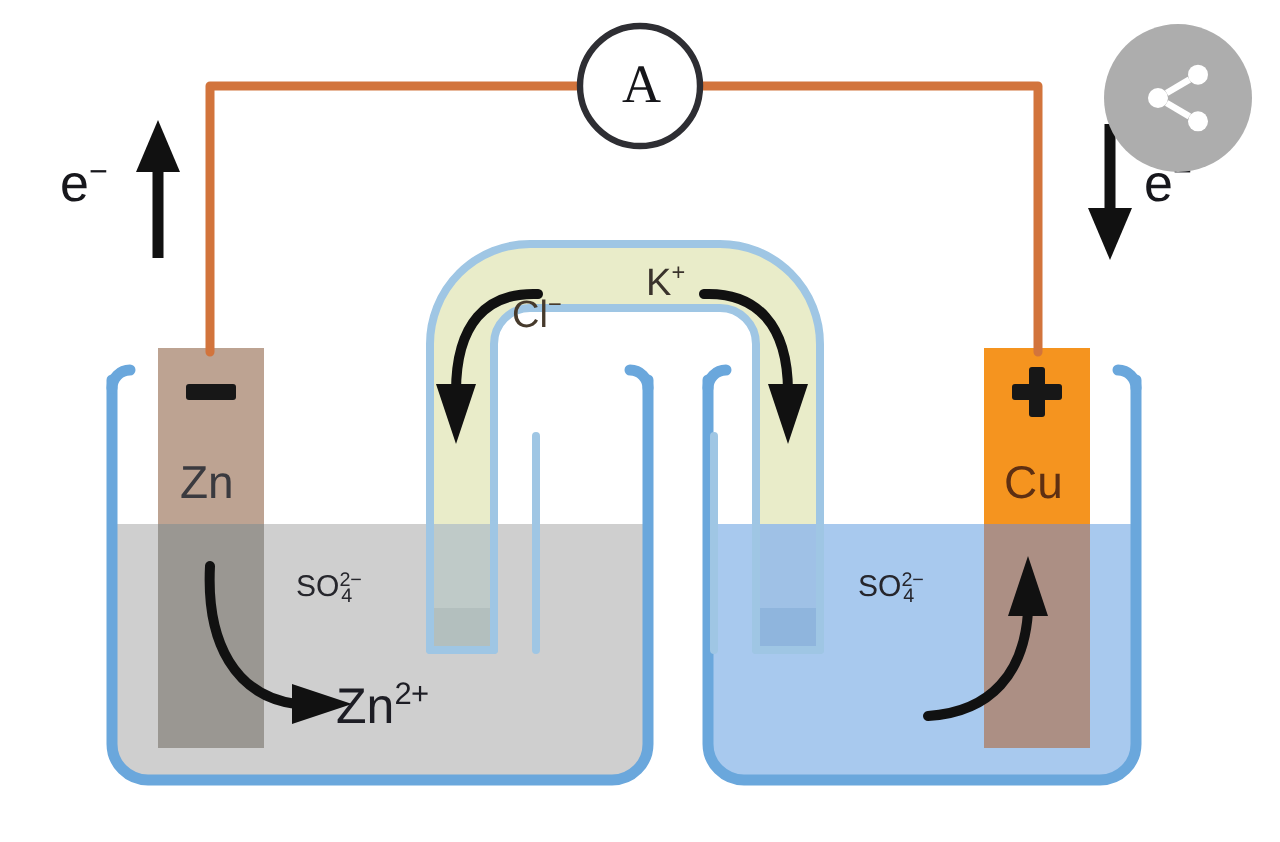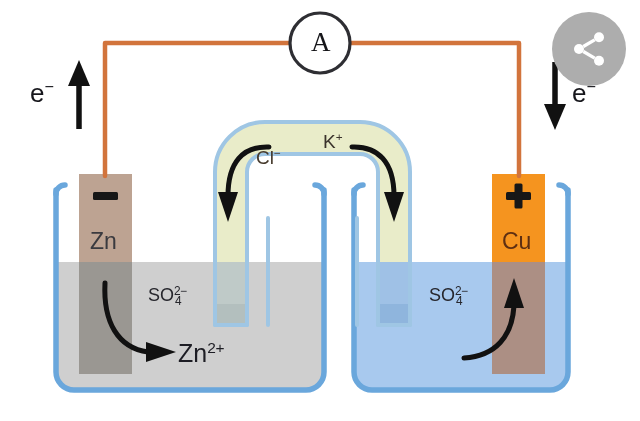--- a/index.html
+++ b/index.html
@@ -46,21 +46,21 @@
   
   #label-zn-electrode, #label-cu-electrode {
     font-size: 23px;
     font-weight: 400;
   }
   #label-zn-electrode { color: #3a3a3f; }
   #label-cu-electrode { color: #5e2f12; }
 
   
   #label-so4-left, #label-so4-right {
-    font-size: 18px;
+    font-size: 15px;
     color: #26262c;
   }
   #label-zn-ion, #label-cu-ion {
     font-size: 25px;
     color: #1d1d24;
   }
   
   #label-cl-ion, #label-k-ion {
     font-size: 19px;
     color: #463a2c;
@@ -218,21 +218,21 @@
   <div class="lbl" id="label-zn-electrode" style="left:90px; top:230px;">Zn</div>
   <div class="lbl" id="label-cu-electrode" style="left:502px; top:230px;">Cu</div>
 
   <div class="lbl" id="label-so4-left" style="left:148px; top:286px;">
     <span>SO</span><span class="sup-tight">2−</span><span class="sub-tight">4</span>
   </div>
   <div class="lbl" id="label-so4-right" style="left:429px; top:286px;">
     <span>SO</span><span class="sup-tight">2−</span><span class="sub-tight">4</span>
   </div>
 
-  <div class="lbl" id="label-zn-ion" style="left:178px; top:340px;">
+  <div class="lbl" id="label-zn-ion" style="left:168px; top:340px;">
     <span>Zn</span><sup>2+</sup>
   </div>
 
   <div class="lbl" id="label-cl-ion" style="left:256px; top:131px;margin-top:16px;">
     <span>Cl</span><sup>−</sup>
   </div>
   <div class="lbl" id="label-k-ion" style="left:323px; top:131px;">
     <span>K</span><sup>+</sup>
   </div>
 

